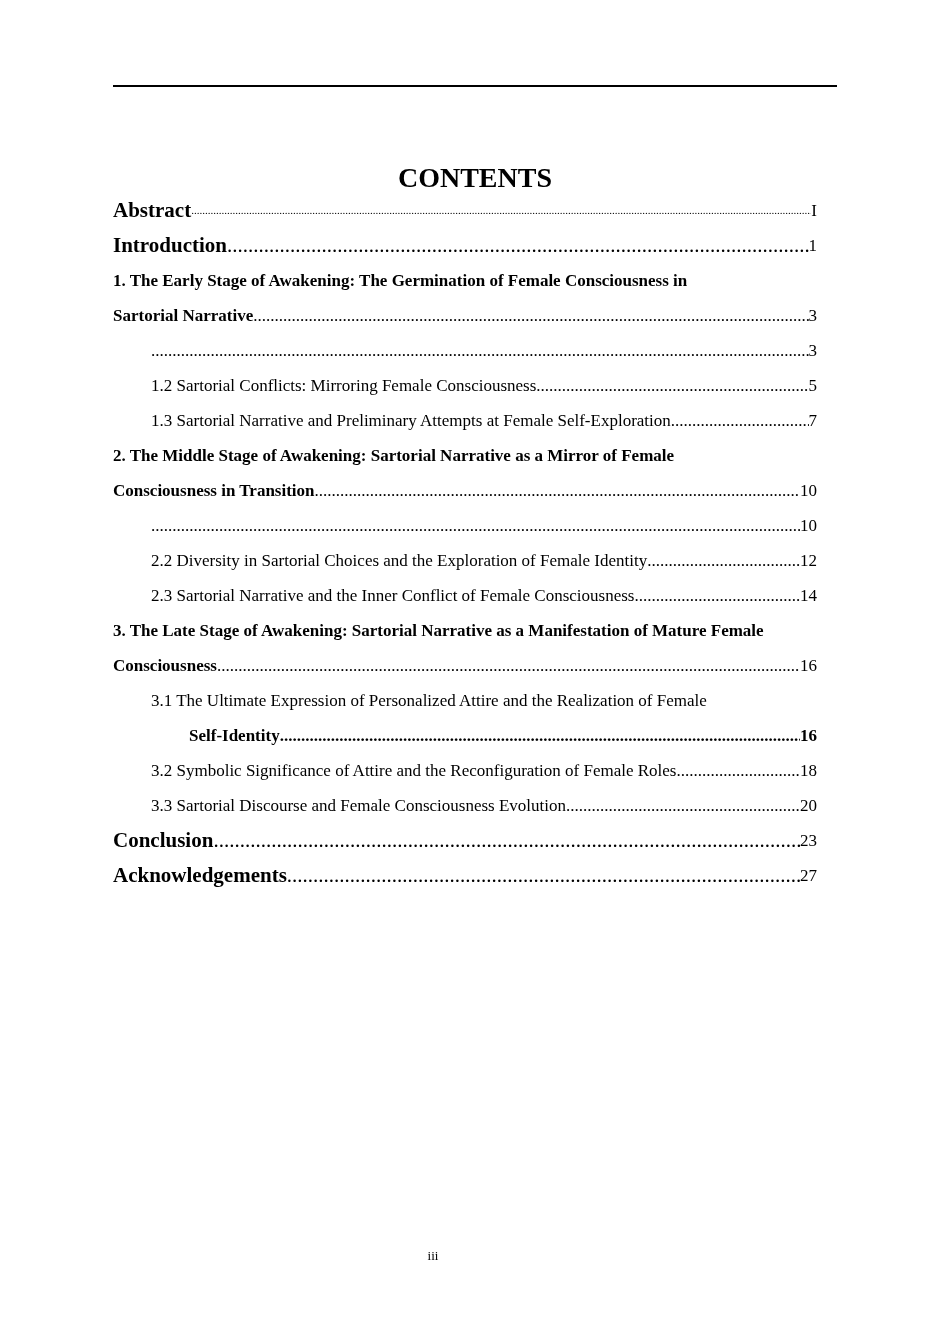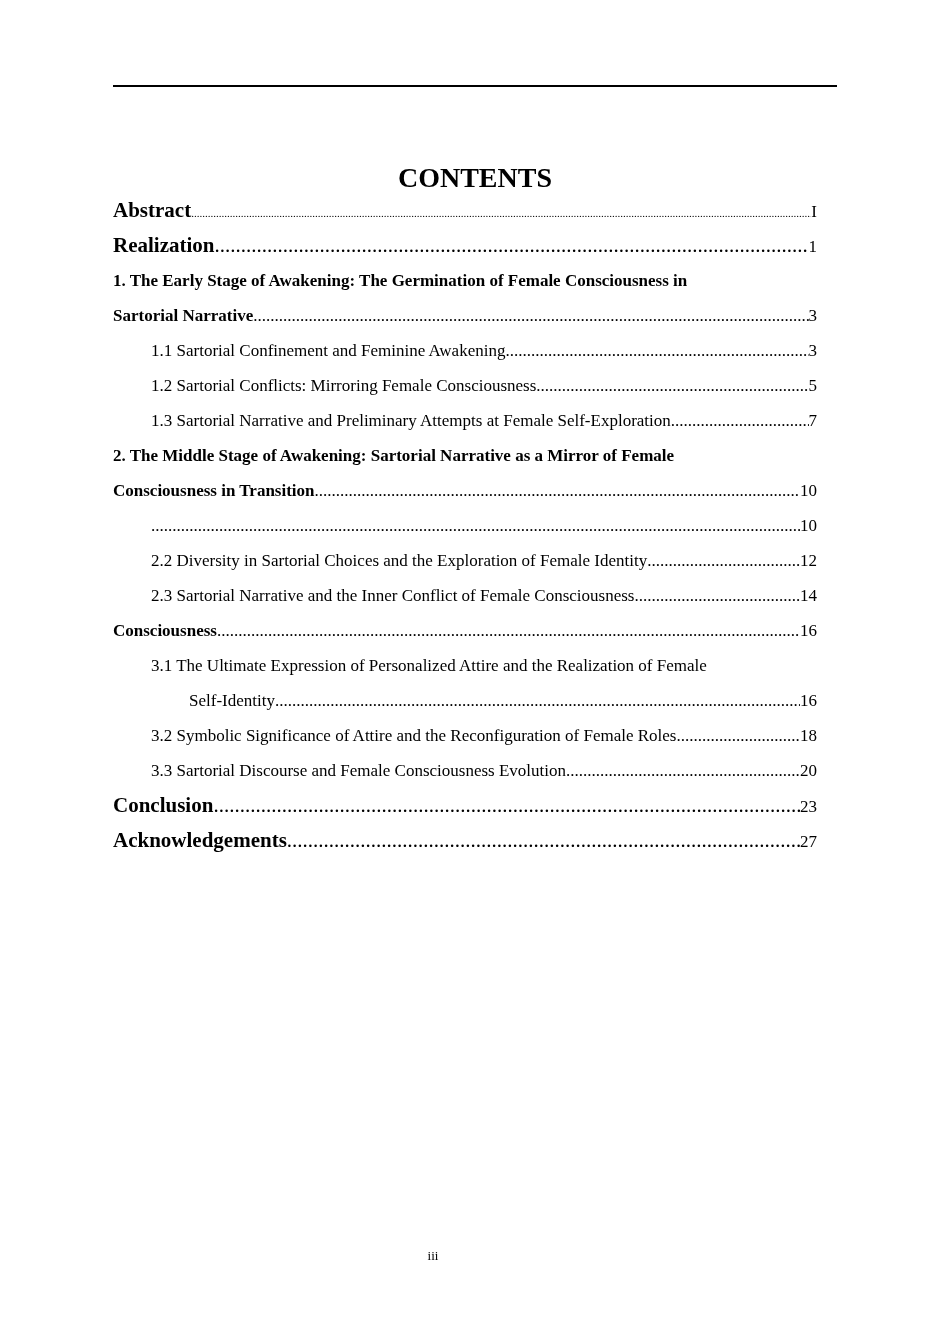--- a/index.html
+++ b/index.html
@@ -9,31 +9,31 @@
                  border-top: 2px solid #000; }
   .title { position: absolute; left: 0; width: 950px; top: 134px; text-align: center;
            font-weight: bold; font-size: 28px; line-height: 32px; margin-top: 28px; }
   .toc { position: absolute; left: 113px; top: 193px; width: 725px; }
   .entry { position: relative; white-space: nowrap; }
   .row { display: flex; align-items: baseline; height: 35px; }
   .row .txt { flex: 0 0 auto; }
   .row .dots { flex: 1 1 auto; overflow: hidden; white-space: nowrap; letter-spacing: 0; }
   .row .dots::before { content: "................................................................................................................................................................................................................................................................"; }
   .row .pg { flex: 0 0 auto; }
-  .lvl0 .row { font-size: 21px; font-weight: bold; height: 35px; line-height: 35px; width: 704px; }
+  .lvl0 .row { font-size: 21px; font-weight: bold; height: 35px; line-height: 35px; width: 704px; align-items: flex-end; }
   .lvl0 .row .dots, .lvl0 .row .pg { font-weight: normal; }
   .lvl0.small .row .dots { font-size: 11px; }
   .lvl0.small .row .pg { font-size: 17px; }
   .lvl1 .first { font-size: 17px; font-weight: bold; height: 35px; line-height: 35px; }
   .lvl1 .row { font-size: 17px; font-weight: bold; width: 704px; line-height: 35px; }
   .lvl1 .row .dots, .lvl1 .row .pg { font-weight: normal; }
   .lvl2 { padding-left: 38px; }
   .lvl2 .row { font-size: 17px; width: 666px; line-height: 35px; }
   .lvl2 .first { font-size: 17px; height: 35px; line-height: 35px; }
-  .lvl2 .cont { padding-left: 38px; width: 628px; }
+  .lvl2 .cont { padding-left: 38px; width: 628px; font-weight: bold; }
   .lvl0 .row.big .pg { font-size: 17px; }
   .page-number { position: absolute; left: 0; width: 866px; top: 1248px; text-align: center;
                  font-size: 13px; }
 </style>
 </head>
 <body>
 
 <div class="header-rule"></div>
 <div class="title">CONTENTS</div>
 
@@ -42,37 +42,36 @@
   <div class="entry lvl0 small">
     <div class="row">
         <span class="txt">Abstract</span>
         <span class="dots"></span>
         <span class="pg">I</span>
       </div>
   </div>
 
   <div class="entry lvl0">
     <div class="row big">
-        <span class="txt">Realization</span>
+        <span class="txt">Introduction</span>
         <span class="dots"></span>
         <span class="pg">1</span>
       </div>
   </div>
 
   <div class="entry lvl1">
     <div class="first">1. The Early Stage of Awakening: The Germination of Female Consciousness in</div>
     <div class="row">
         <span class="txt">Sartorial Narrative</span>
         <span class="dots"></span>
         <span class="pg">3</span>
       </div>
   </div>
   <div class="entry lvl2">
     <div class="row">
-        <span class="txt">1.1 Sartorial Confinement and Feminine Awakening</span>
         <span class="dots"></span>
         <span class="pg">3</span>
       </div>
   </div>
   <div class="entry lvl2">
     <div class="row">
         <span class="txt">1.2 Sartorial Conflicts: Mirroring Female Consciousness</span>
         <span class="dots"></span>
         <span class="pg">5</span>
       </div>
@@ -108,20 +107,21 @@
   </div>
   <div class="entry lvl2">
     <div class="row">
         <span class="txt">2.3 Sartorial Narrative and the Inner Conflict of Female Consciousness</span>
         <span class="dots"></span>
         <span class="pg">14</span>
       </div>
   </div>
 
   <div class="entry lvl1">
+    <div class="first">3. The Late Stage of Awakening: Sartorial Narrative as a Manifestation of Mature Female</div>
     <div class="row">
         <span class="txt">Consciousness</span>
         <span class="dots"></span>
         <span class="pg">16</span>
       </div>
   </div>
   <div class="entry lvl2">
     <div class="first">3.1 The Ultimate Expression of Personalized Attire and the Realization of Female</div>
     <div class="row cont">
         <span class="txt">Self-Identity</span>

